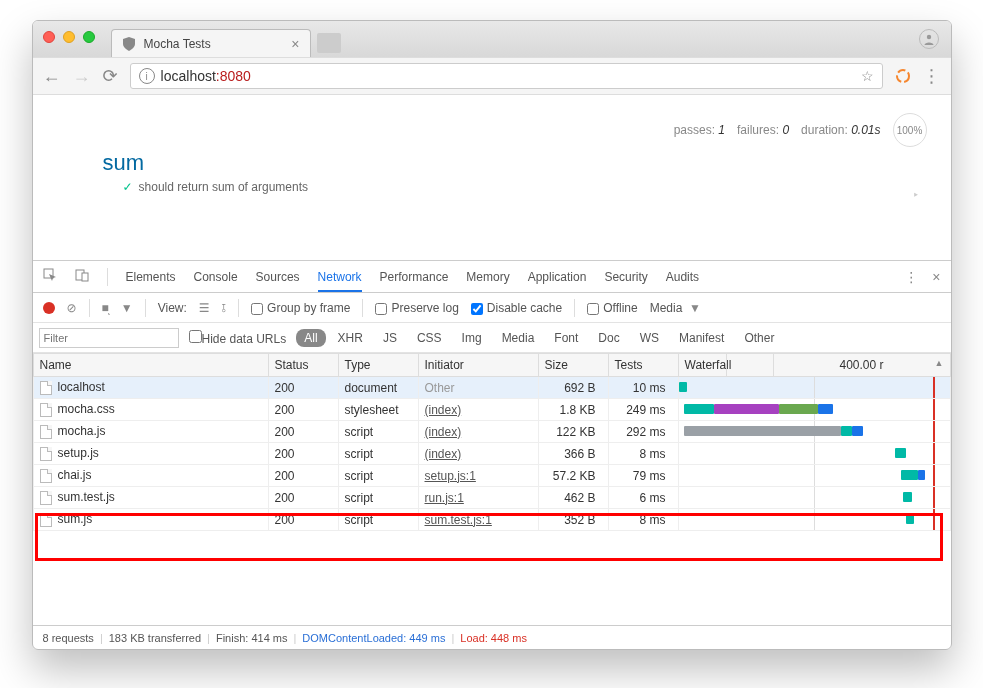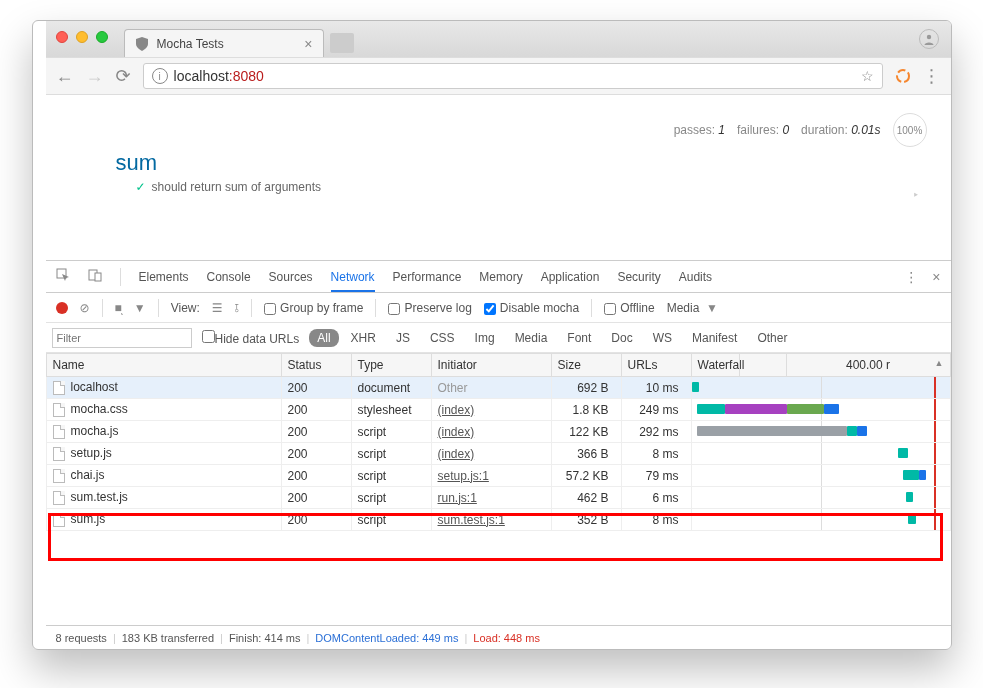--- a/index.html
+++ b/index.html
@@ -1,18 +1,18 @@
 <!DOCTYPE html>
 <html><head>
 <meta charset="utf-8">
 <style>
   * { box-sizing: border-box; margin: 0; padding: 0; }
   body { font-family: -apple-system, "Helvetica Neue", Arial, sans-serif; font-size: 12px; background: #fff; color: #333; }
   .window { width: 983px; height: 688px; position: relative; background: #fff; }
-  .mac-frame { border: 1px solid #bbb; border-radius: 6px; overflow: hidden; height: 630px; box-shadow: 0 20px 40px rgba(0,0,0,.25); margin: 20px auto 11px; width: 920px; display:flex; flex-direction:column;padding-left:13px;}
+  .mac-frame { border: 1px solid #bbb; border-radius: 6px; overflow: hidden; height: 630px; box-shadow: 0 20px 40px rgba(0,0,0,.25); margin: 20px auto 11px; width: 920px; display:flex; flex-direction:column;}
   
   .tabstrip { height: 36px; background: linear-gradient(#e8e8e8,#d8d8d8); display:flex; align-items:flex-end; padding-left: 8px; position:relative;}
   .traffic { position:absolute; top:10px; left:10px; display:flex; gap:8px;}
   .tl { width:12px; height:12px; border-radius:50%; }
   .tl.red{background:#ff5f56;border:1px solid #e0443e;}
   .tl.yel{background:#ffbd2e;border:1px solid #dea123;}
   .tl.grn{background:#27c93f;border:1px solid #1aab29;}
   .tab { margin-left:70px; height:28px; background:#f5f5f5; border:1px solid #bbb; border-bottom:none; border-radius:4px 4px 0 0; display:flex; align-items:center; padding:0 10px; gap:8px; font-size:12px; color:#444; min-width:200px;}
   .tab .favicon { width:14px;height:14px;display:inline-flex;align-items:center;justify-content:center;}
   .tab .close-x { margin-left:auto; color:#888; font-size:14px;}
@@ -190,21 +190,21 @@
             <input type="checkbox" style="">
             <span>Group by frame</span>
           </label>
         <span class="sep"></span>
         <label>
             <input type="checkbox" style="">
             <span>Preserve log</span>
           </label>
         <label>
             <input type="checkbox" checked="" style="">
-            <span>Disable mocha</span>
+            <span>Disable cache</span>
           </label>
         <span class="sep"></span>
         <label>
             <input type="checkbox" style="">
             <span>Offline</span>
           </label>
         <span><span>Media</span>&nbsp;&nbsp;<span class="chev">▼</span></span>
       </div>
 
       <div class="filter-row">
@@ -225,21 +225,21 @@
             <col style="width:95px">
               <col>
           </colgroup>
           <thead>
             <tr>
               <th>Name</th>
               <th>Status</th>
               <th>Type</th>
               <th>Initiator</th>
               <th>Size</th>
-              <th>URLs</th>
+              <th>Tests</th>
               <th class="wf-a" style="position:relative;"><span>Waterfall</span><span class="wf-head-line"></span></th>
               <th class="wf-b"><span>400.00 r</span><span class="sort">▲</span></th>
             </tr>
           </thead>
           <tbody id="net-body">
               <tr class="sel">
                 <td><span class="file-ico"></span><span>localhost</span></td>
                 <td>200</td>
                 <td>document</td>
                 <td><span class="init-other">Other</span></td>

